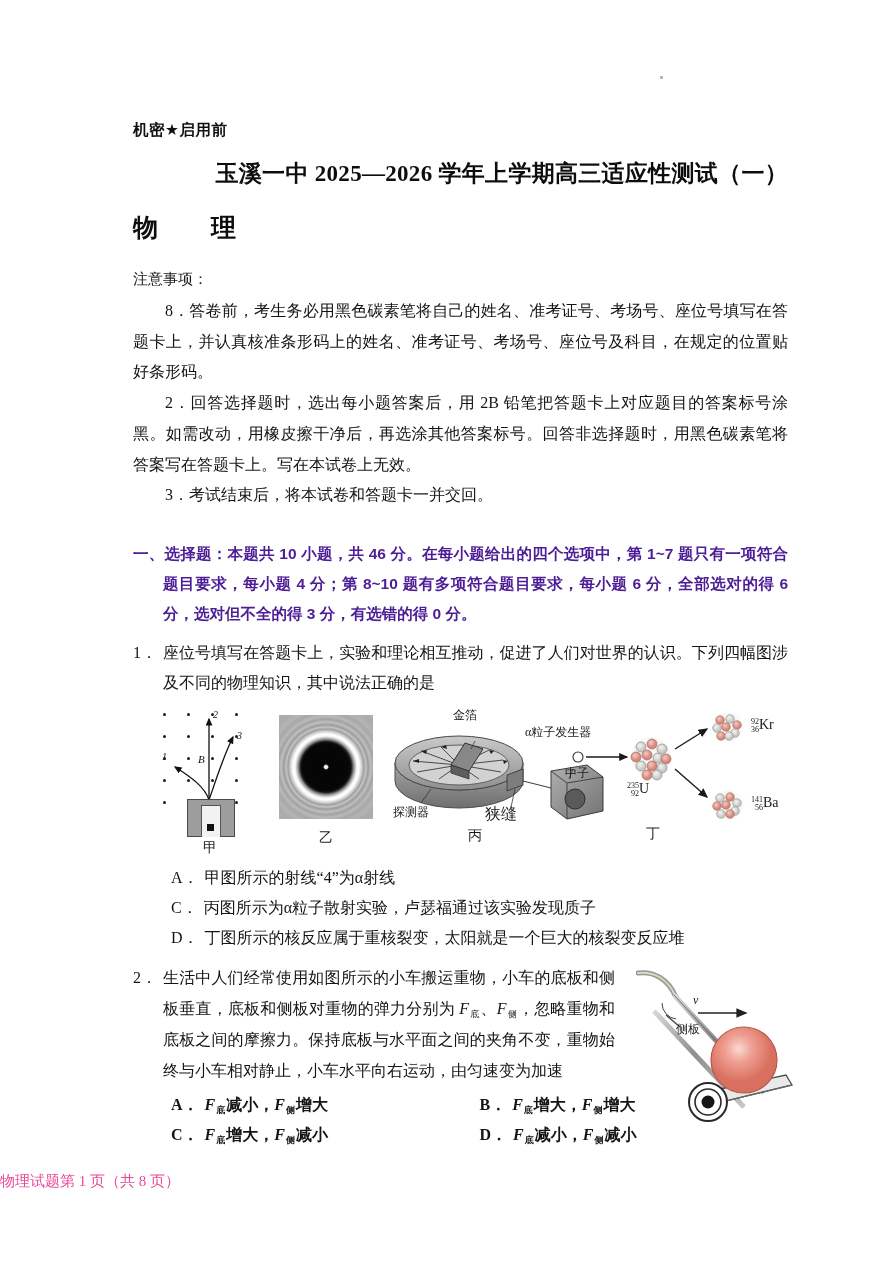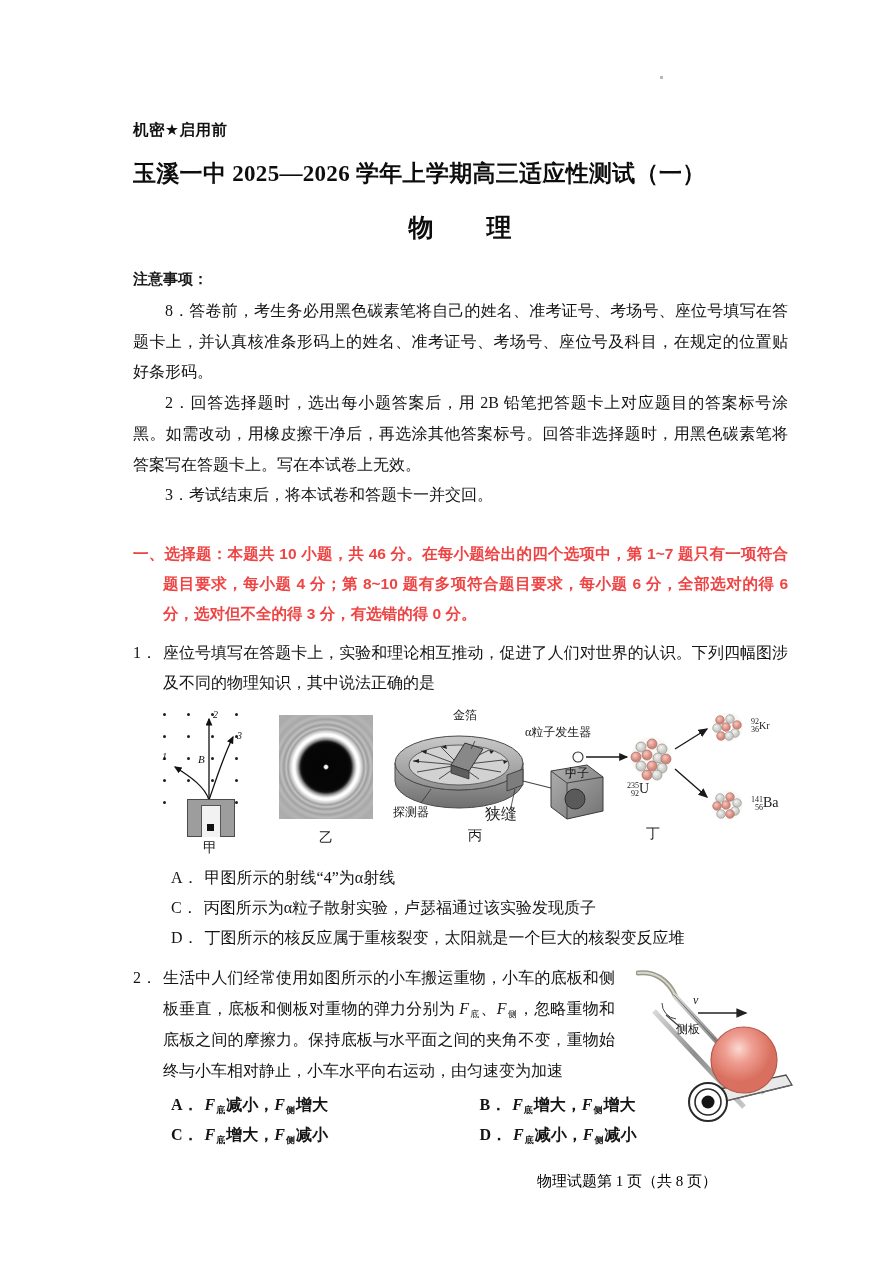--- a/index.html
+++ b/index.html
@@ -39,40 +39,39 @@
     font-size: 15.5px;
     font-weight: 700;
     letter-spacing: 0.5px;
     margin: 0 0 17px 0;
     color: #111;
   }
   .paper-title {
     font-family: "Liberation Serif", "DejaVu Serif", serif;
     font-size: 23px;
     font-weight: 700;
-    text-align: left;
+    text-align: right;
     letter-spacing: 0.3px;
     margin: 0 0 22px 0;
     color: #0d0d0d;
     white-space: nowrap;
   }
   .subject-title {
     font-size: 25px;
     font-weight: 700;
-    text-align: center;
     letter-spacing: 1px;
     margin: 0 0 26px 0;
     color: #0d0d0d;
   }
 
   
   .notice-head {
     font-family: "Liberation Sans", "DejaVu Sans", sans-serif;
     font-size: 15px;
-    font-weight: 700;
+    font-weight: 400;
     margin: 0 0 7px 0;
   }
   .notice-item {
     font-size: 16px;
     line-height: 1.92;
     text-indent: 2em;
     text-align: justify;
     margin: 0;
     color: #141414;
   }
@@ -80,21 +79,21 @@
   
   .section-head {
     font-family: "Liberation Sans", "DejaVu Sans", sans-serif;
     font-size: 15.5px;
     font-weight: 700;
     line-height: 1.95;
     text-align: justify;
     margin: 28px 0 4px 0;
     padding-left: 30px;
     text-indent: -30px;
-    color: #ef4444;
+    color: #4c1d95;
   }
 
   
   .question {
     margin-top: 8px;
   }
   .q-body {
     display: flex;
     align-items: flex-start;
   }
@@ -228,23 +227,23 @@
     top: 4px;
     width: 160px;
     height: 160px;
   }
 
   .footer {
     position: absolute;
     left: 0;
     top: 1172px;
     width: 717px;
-    text-align: right;
+    text-align: left;
     font-size: 15px;
-    color: #000000;
+    color: #ec4899;
   }
 </style>
 </head>
 <body>
 
 <div id="page">
 
   <div class="dot-artifact"></div>
 
   <div class="content">
@@ -442,21 +441,21 @@
               <circle cx="172" cy="90" r="4.3" fill="url(#nucB)" stroke="#8d8d8a" stroke-width="0.6"></circle>
               <circle cx="152" cy="93" r="4.3" fill="url(#nucA)" stroke="#a9685e" stroke-width="0.6"></circle>
               <circle cx="161" cy="92" r="4.3" fill="url(#nucA)" stroke="#a9685e" stroke-width="0.6"></circle>
               <circle cx="170" cy="98" r="4.3" fill="url(#nucB)" stroke="#8d8d8a" stroke-width="0.6"></circle>
               <circle cx="156" cy="101" r="4.3" fill="url(#nucB)" stroke="#8d8d8a" stroke-width="0.6"></circle>
               <circle cx="165" cy="101" r="4.3" fill="url(#nucA)" stroke="#a9685e" stroke-width="0.6"></circle>
             </g>
           </svg>
           <div style="position:absolute; left:0px; top:58px; font-size:12px">中子</div>
           <div style="position:absolute; left:62px; top:74px; font-size:13px; white-space:nowrap"><span style="display:inline-block; vertical-align:middle; font-size:8px; line-height:1.05; text-align:right"><span style="display:block">235</span><span style="display:block">92</span></span><span style="font-size:14px">U</span></div>
-          <div style="position:absolute; left:186px; top:10px; font-size:13px; white-space:nowrap"><span style="display:inline-block; vertical-align:middle; font-size:8px; line-height:1.05; text-align:right"><span style="display:block">92</span><span style="display:block">36</span></span><span style="font-size:10px">Kr</span></div>
+          <div style="position:absolute; left:186px; top:10px; font-size:13px; white-space:nowrap"><span style="display:inline-block; vertical-align:middle; font-size:8px; line-height:1.05; text-align:right"><span style="display:block">92</span><span style="display:block">36</span></span><span style="font-size:14px">Kr</span></div>
           <div style="position:absolute; left:186px; top:88px; font-size:13px; white-space:nowrap"><span style="display:inline-block; vertical-align:middle; font-size:8px; line-height:1.05; text-align:right"><span style="display:block">141</span><span style="display:block">56</span></span><span style="font-size:14px">Ba</span></div>
           <div class="fig-caption" style="left:58px; top:118px; width:60px">丁</div>
         </div>
 
       </div>
 
       <div class="options">
         <div class="option"><span class="opt-label">A．</span><span>甲图所示的射线“4”为α射线</span></div>
         <div class="option"><span class="opt-label">C．</span><span>丙图所示为α粒子散射实验，卢瑟福通过该实验发现质子</span></div>
         <div class="option"><span class="opt-label">D．</span><span>丁图所示的核反应属于重核裂变，太阳就是一个巨大的核裂变反应堆</span></div>

